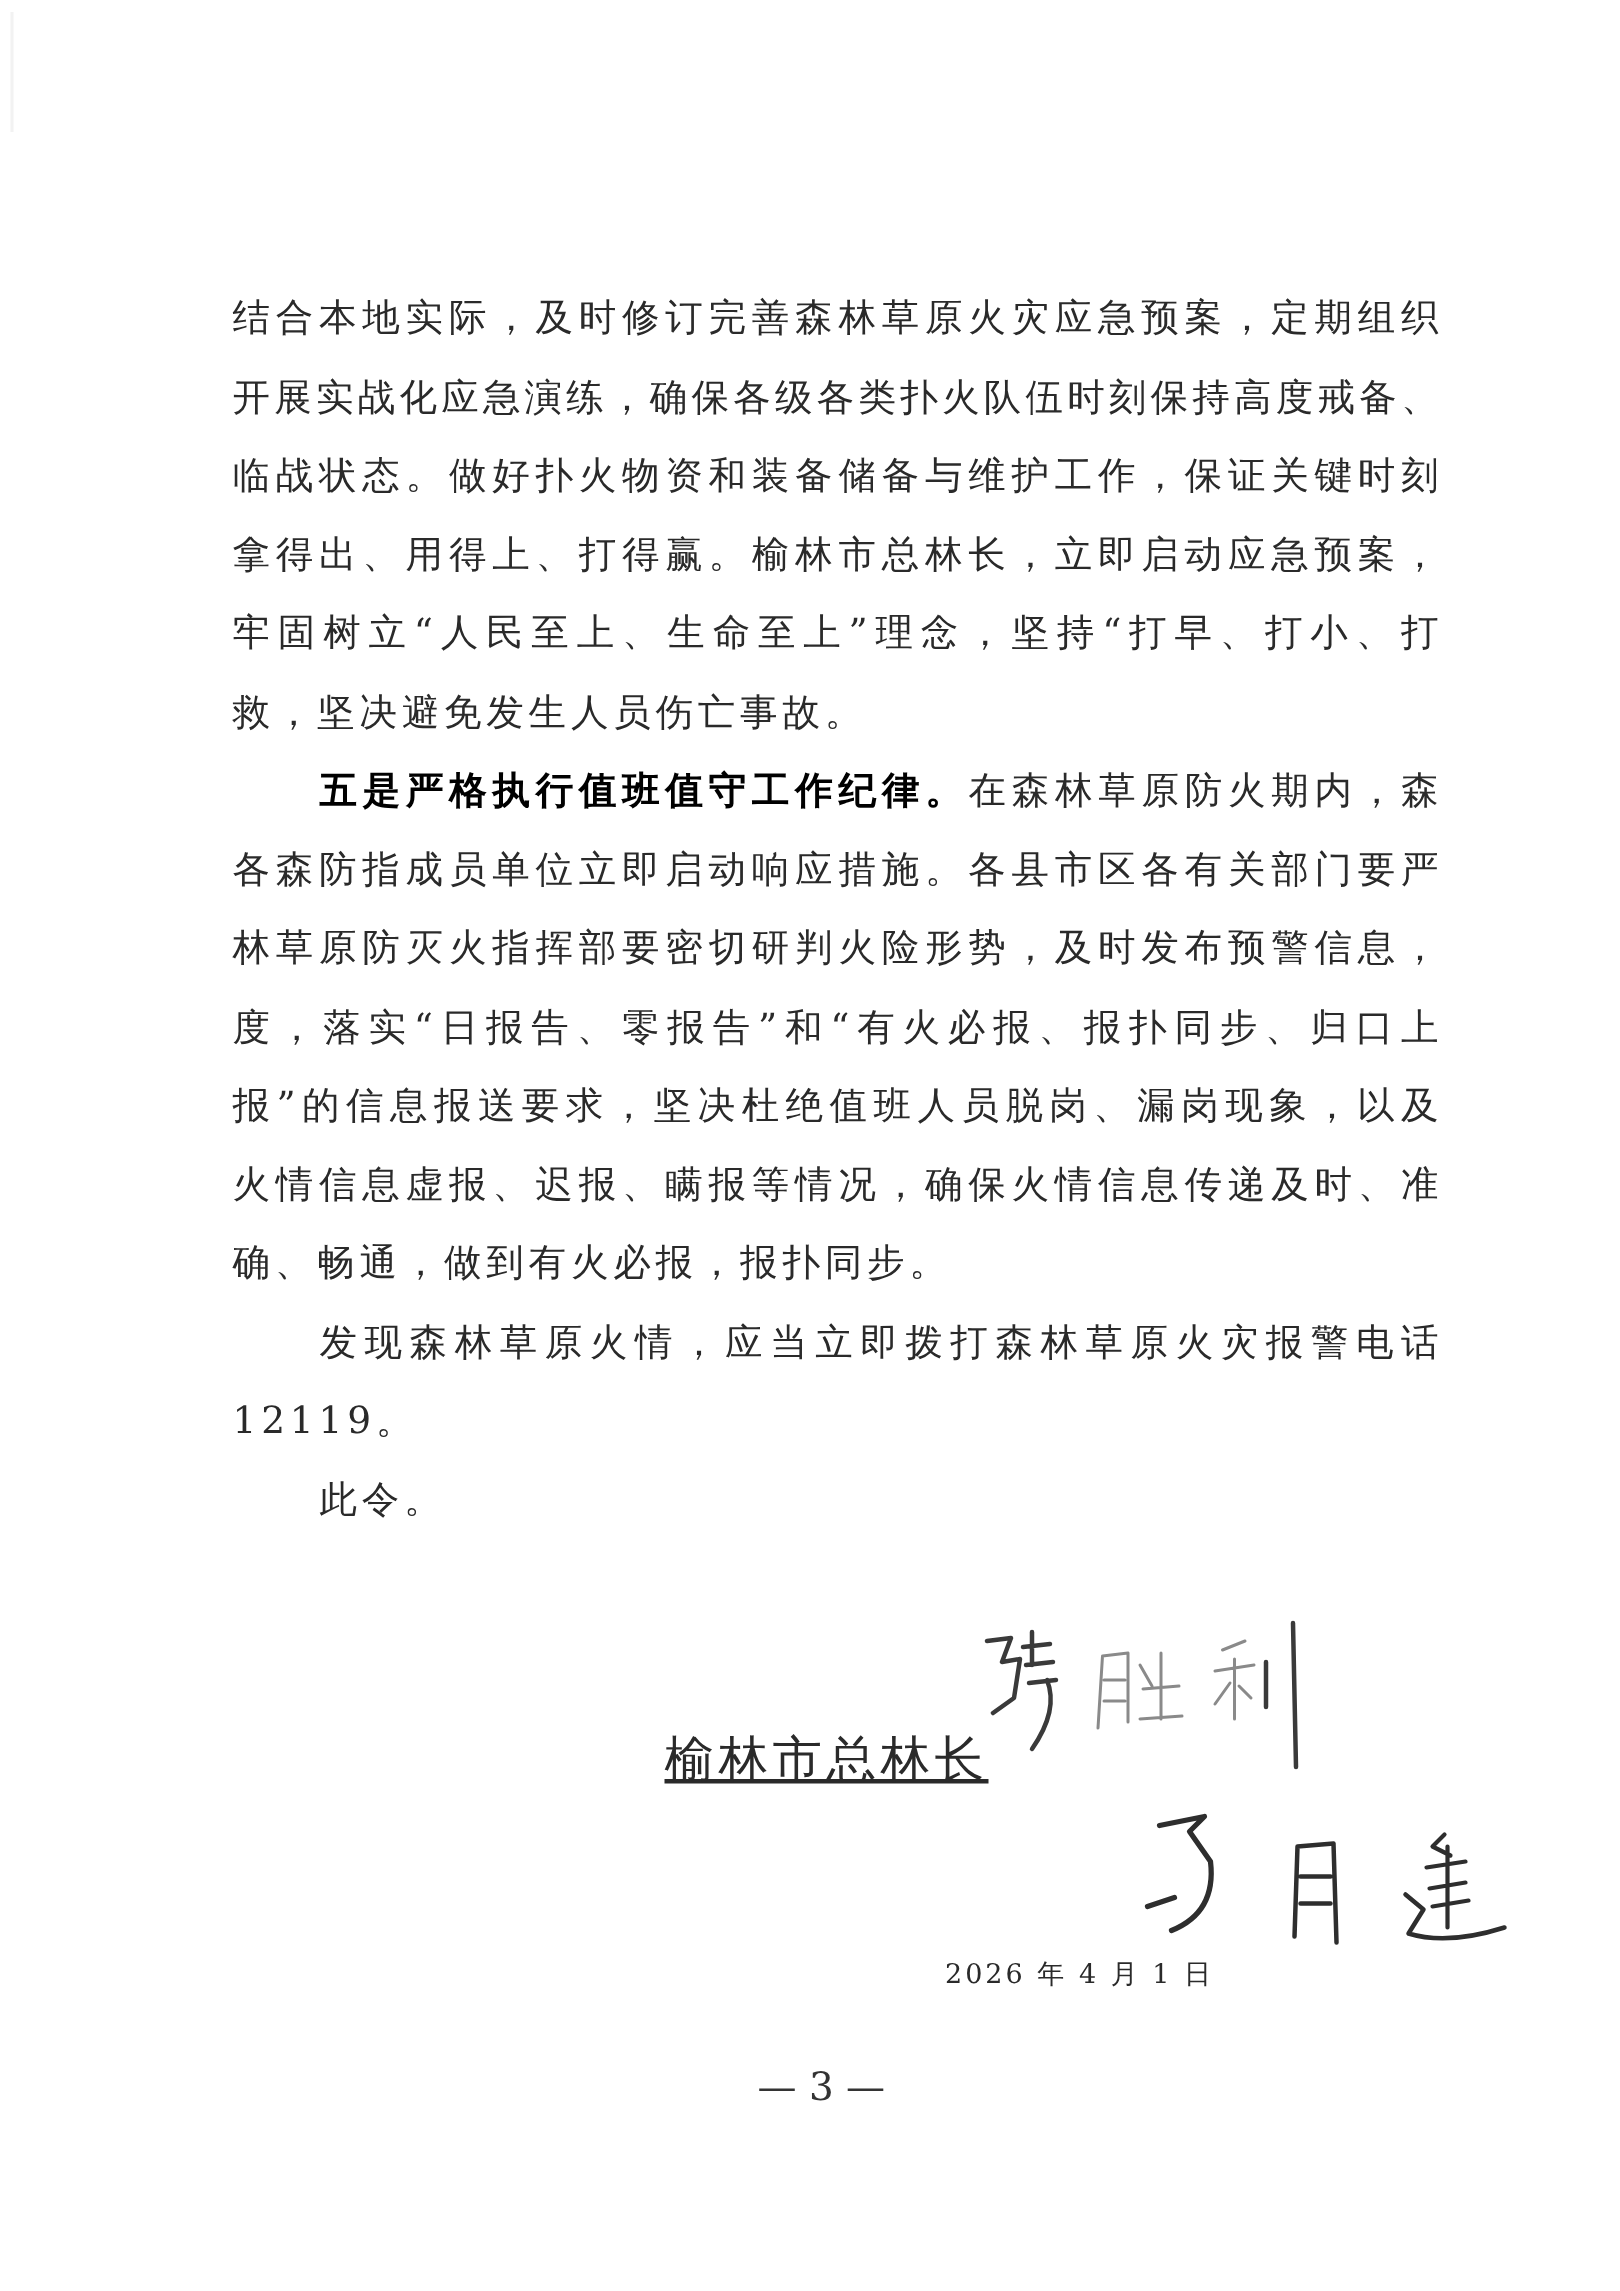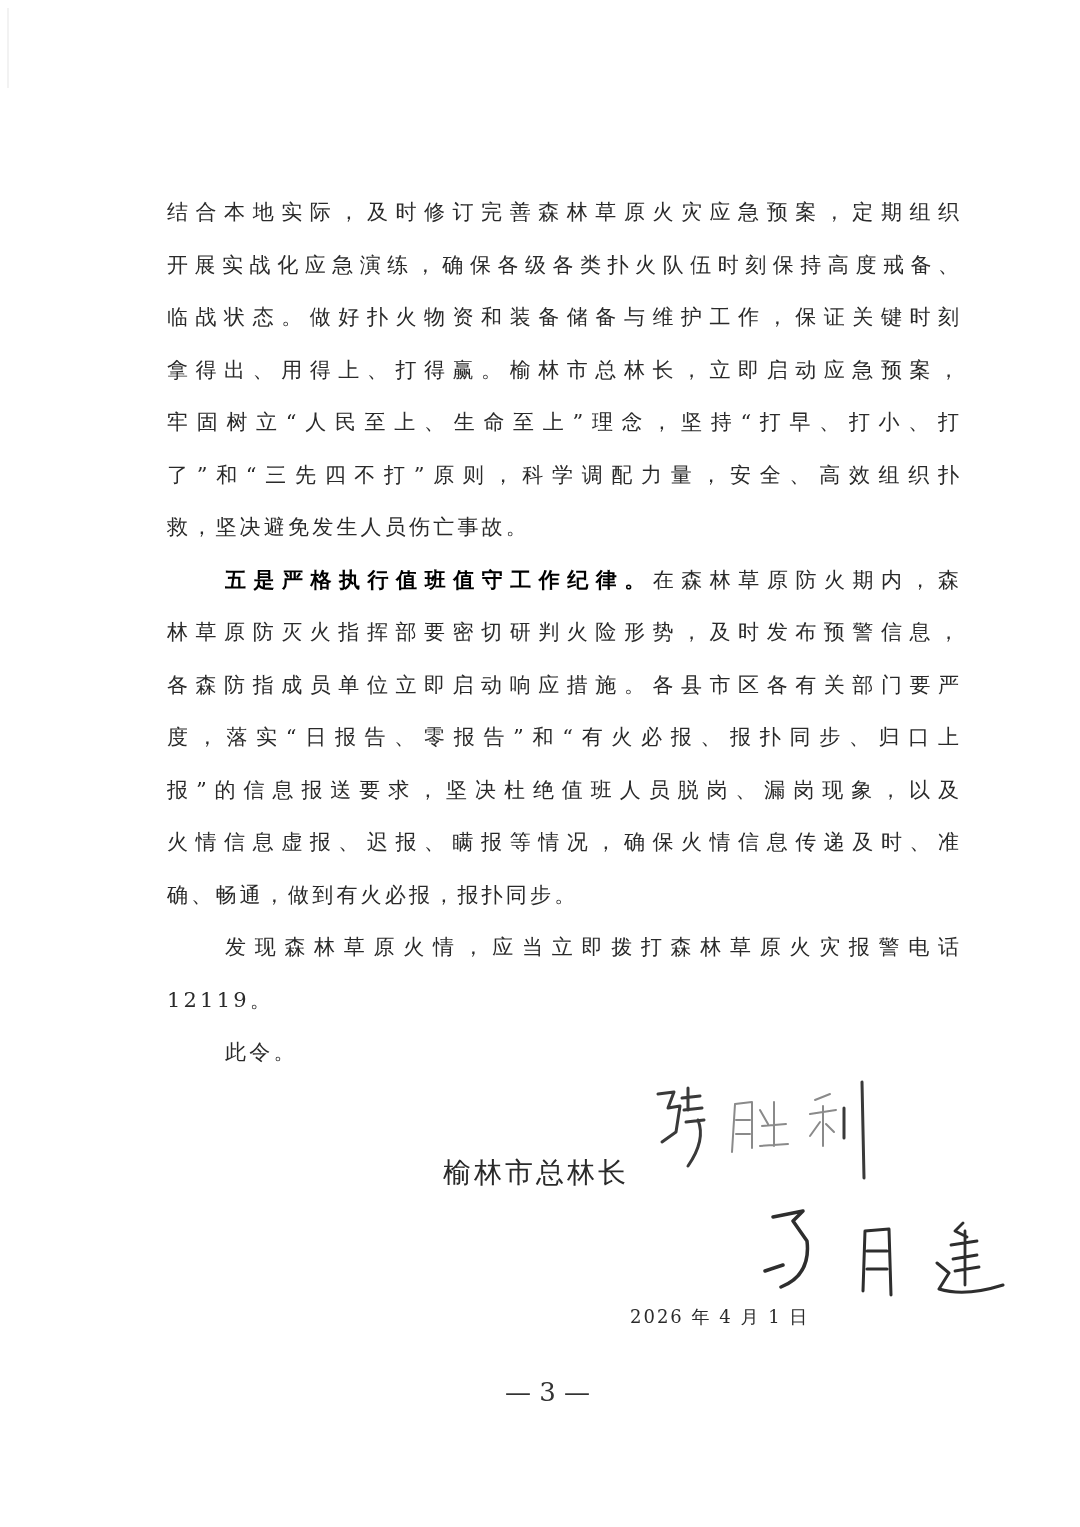--- a/index.html
+++ b/index.html
@@ -29,45 +29,45 @@
     }
     .body-text {
       position: absolute;
       left: 155px;
       top: 186px;
       width: 804px;
     }
     .line {
       height: 52.5px;
       line-height: 52.5px;
-      font-size: 21px;
+      font-size: 25px;
       white-space: nowrap;
       text-align: justify;
       text-align-last: justify;
       letter-spacing: 0px;
-      margin-left: 12px;
     }
     .line.last {
       text-align-last: left;
       letter-spacing: 3.2px;
     }
     .indent { padding-left: 58px; }
     .bold {
       font-family: "DejaVu Sans", "Liberation Sans", sans-serif;
       font-weight: bold;
       color: #000000;
     }
     .signer-title {
       position: absolute;
       left: 443px;
       top: 1158px;
-      font-size: 28px;
+      font-size: 33px;
       letter-spacing: 3px;
       line-height: 30px;
       white-space: nowrap;
+      text-decoration: underline;
     }
     .signature {
       position: absolute;
     }
     .signature svg { display: block; }
     .date {
       position: absolute;
       left: 630px;
       top: 1300px;
       font-size: 18px;
@@ -91,26 +91,25 @@
 <div class="page">
   <div class="edge-mark"></div>
 
   <div class="body-text">
 
     <div class="line">结合本地实际，及时修订完善森林草原火灾应急预案，定期组织</div>
     <div class="line">开展实战化应急演练，确保各级各类扑火队伍时刻保持高度戒备、</div>
     <div class="line">临战状态。做好扑火物资和装备储备与维护工作，保证关键时刻</div>
     <div class="line">拿得出、用得上、打得赢。榆林市总林长，立即启动应急预案，</div>
     <div class="line">牢固树立“人民至上、生命至上”理念，坚持“打早、打小、打</div>
-    <div class="line">了”和“三先四不打”原则，科学调配力量，安全、高效组织扑</div>
     <div class="line last">救，坚决避免发生人员伤亡事故。</div>
 
     <div class="line indent"><span class="bold">五是严格执行值班值守工作纪律。</span><span>在森林草原防火期内，森</span></div>
+    <div class="line">各森防指成员单位立即启动响应措施。各县市区各有关部门要严</div>
     <div class="line">林草原防灭火指挥部要密切研判火险形势，及时发布预警信息，</div>
-    <div class="line">各森防指成员单位立即启动响应措施。各县市区各有关部门要严</div>
     <div class="line">度，落实“日报告、零报告”和“有火必报、报扑同步、归口上</div>
     <div class="line">报”的信息报送要求，坚决杜绝值班人员脱岗、漏岗现象，以及</div>
     <div class="line">火情信息虚报、迟报、瞒报等情况，确保火情信息传递及时、准</div>
     <div class="line last">确、畅通，做到有火必报，报扑同步。</div>
 
     <div class="line indent">发现森林草原火情，应当立即拨打森林草原火灾报警电话</div>
     <div class="line last">12119。</div>
 
     <div class="line indent last">此令。</div>
   </div>

